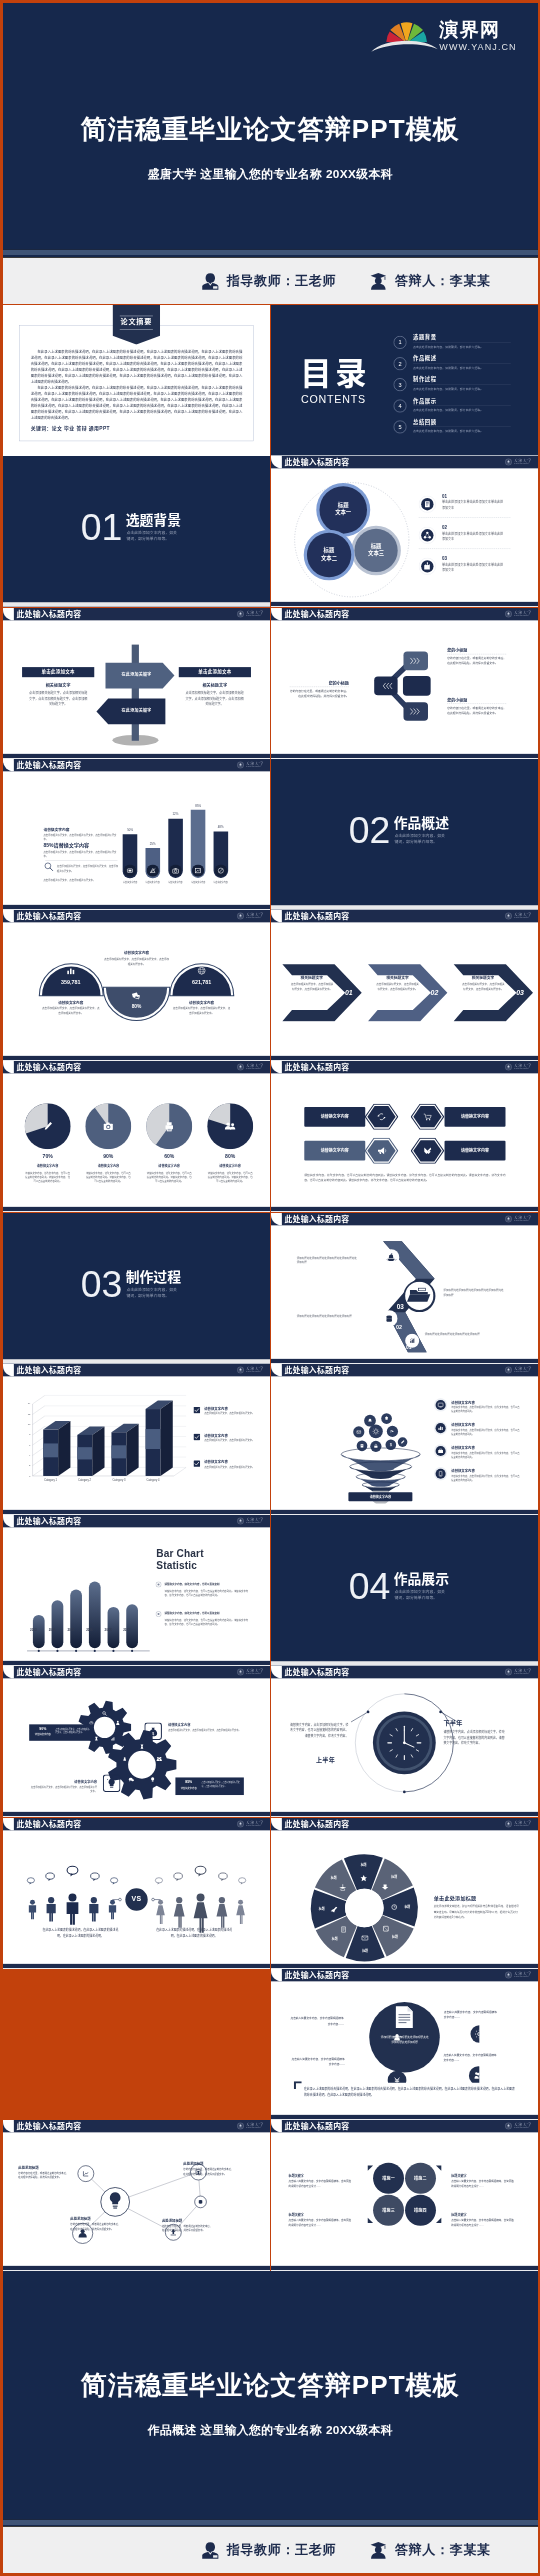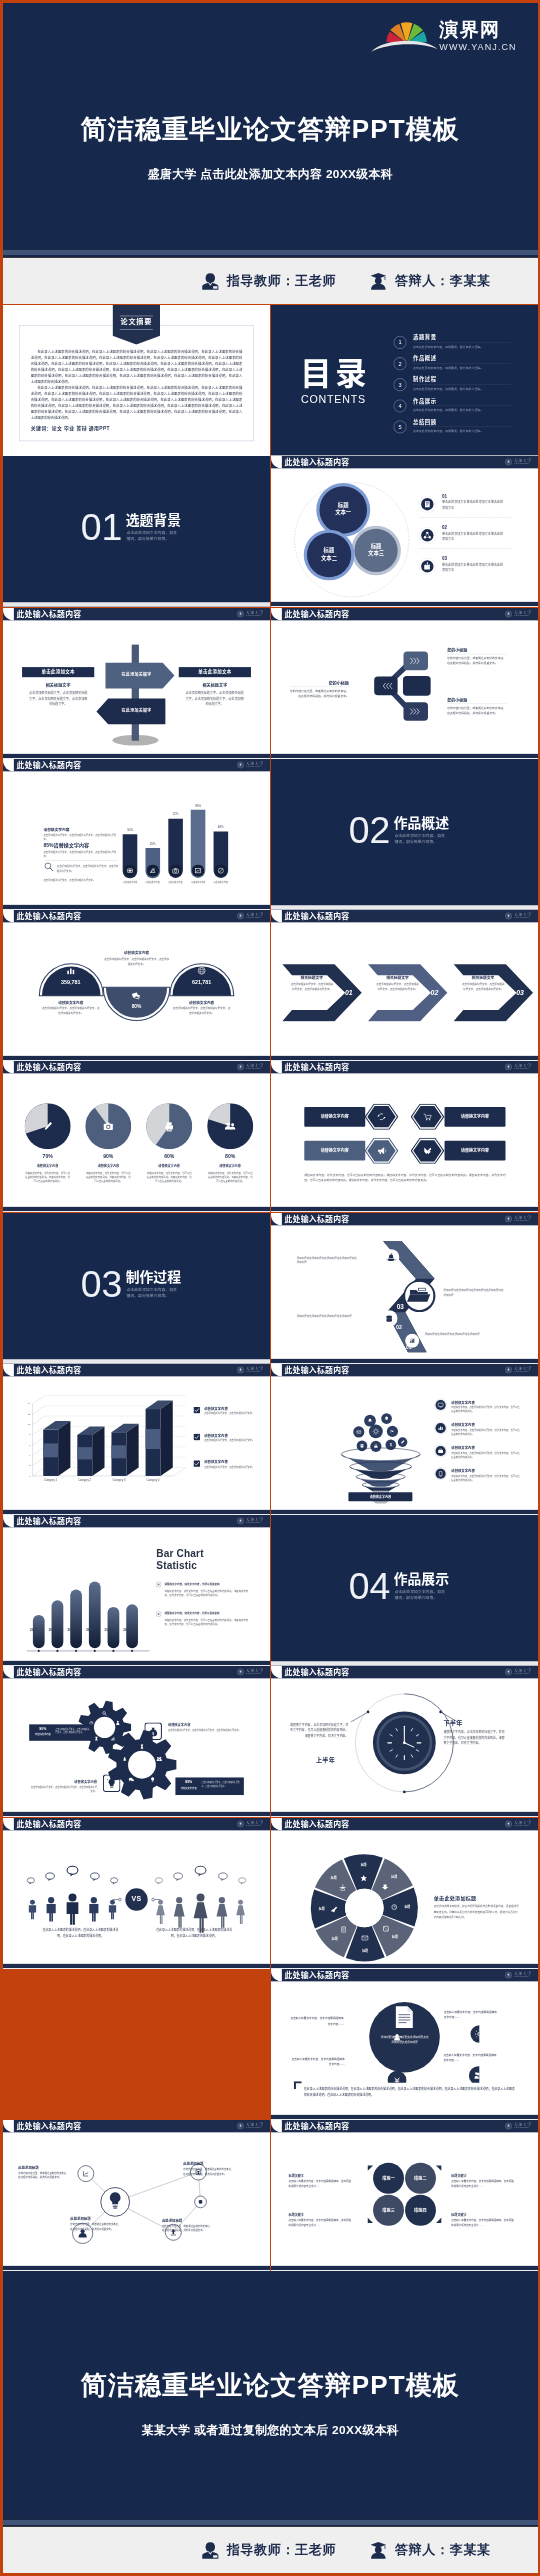--- a/index.html
+++ b/index.html
@@ -44,21 +44,21 @@
 <path d="M47.3 43.3L26.0 29.1A29 29 0 0 0 21.2 43.9L46.1 44.9Z" fill="#cc2338"></path>
           </g>
 <path d="M0 57.5 C16 39.5 74 36 94 54 C70 43 22 45.5 0 57.5 Z" fill="#e4e5e7"></path>
         </svg>
 <div style="display:flex;flex-direction:column;margin-left:1.4px;margin-bottom:0.7px">
 <div style="font-size:19px;font-weight:bold;color:#fff;line-height:1;letter-spacing:1.4px">演界网</div>
 <div style="font-size:9px;color:#e4e6e9;letter-spacing:1.1px;margin-top:2.9px">WWW.YANJ.CN</div>
         </div>
       </div>
 <div class="hero-title" style="top:113px">简洁稳重毕业论文答辩PPT模板</div>
-<div class="hero-sub" style="top:166px">盛唐大学   点击此处添加文本内容    20XX级本科</div>
+<div class="hero-sub" style="top:166px">盛唐大学   这里输入您的专业名称    20XX级本科</div>
 <div class="hero-band" style="top:246px"></div>
 <div class="hero-foot" style="top:254px">
 <div class="hero-foot-item">
           <svg width="18.6" height="18.6" viewBox="0 0 24 24">
             <path d="M12 1.6 c4.1 0 6.1 2.6 6.1 6.2 c0 3.8 -2.7 6.6 -6.1 6.6 c-3.4 0 -6.1 -2.8 -6.1 -6.6 c0 -3.6 2 -6.2 6.1 -6.2 z" fill="#1d2b4d"></path>
             <path d="M1.6 23 v-4.4 c0 -2 4 -3.6 7.2 -4.4 h6.4 c3.2 0.8 7.2 2.4 7.2 4.4 v4.4 z" fill="#1d2b4d"></path>
             <path d="M9.0 13.6 l3 4 l3 -4 l-0.7 -0.5 l-2.3 2.4 l-2.3 -2.4 z" fill="#eceef0"></path>
             <rect x="15.6" y="18.4" width="5.6" height="3.1" fill="#eceef0"></rect>
           </svg>
           <span>指导教师：王老师</span>
@@ -1649,21 +1649,21 @@
 <div style="position:absolute;left:482px;top:248px;color:#22304f;font-size:8.2px;font-weight:bold">标题关键字</div>
 <div style="position:absolute;left:482px;top:263px;width:168px;color:#41495c;font-size:6.7px;line-height:1.9">点击输入简要文字内容，文字内容需概括精炼，言简意赅的说明分项内容专业设计……</div>
           </div>
 <div class="sfoot"></div>
         </div>
       </div>
 </div>
 <div class="hero" style="top:2271px;height:302px">
 
 <div class="hero-title" style="top:101px">简洁稳重毕业论文答辩PPT模板</div>
-<div class="hero-sub" style="top:154px">某某大学   或者通过复制您的文本后    20XX级本科</div>
+<div class="hero-sub" style="top:154px">作品概述   这里输入您的专业名称    20XX级本科</div>
 <div class="hero-band" style="top:248px"></div>
 <div class="hero-foot" style="top:255px">
 <div class="hero-foot-item">
           <svg width="18.6" height="18.6" viewBox="0 0 24 24">
             <path d="M12 1.6 c4.1 0 6.1 2.6 6.1 6.2 c0 3.8 -2.7 6.6 -6.1 6.6 c-3.4 0 -6.1 -2.8 -6.1 -6.6 c0 -3.6 2 -6.2 6.1 -6.2 z" fill="#1d2b4d"></path>
             <path d="M1.6 23 v-4.4 c0 -2 4 -3.6 7.2 -4.4 h6.4 c3.2 0.8 7.2 2.4 7.2 4.4 v4.4 z" fill="#1d2b4d"></path>
             <path d="M9.0 13.6 l3 4 l3 -4 l-0.7 -0.5 l-2.3 2.4 l-2.3 -2.4 z" fill="#eceef0"></path>
             <rect x="15.6" y="18.4" width="5.6" height="3.1" fill="#eceef0"></rect>
           </svg>
           <span>指导教师：王老师</span>

